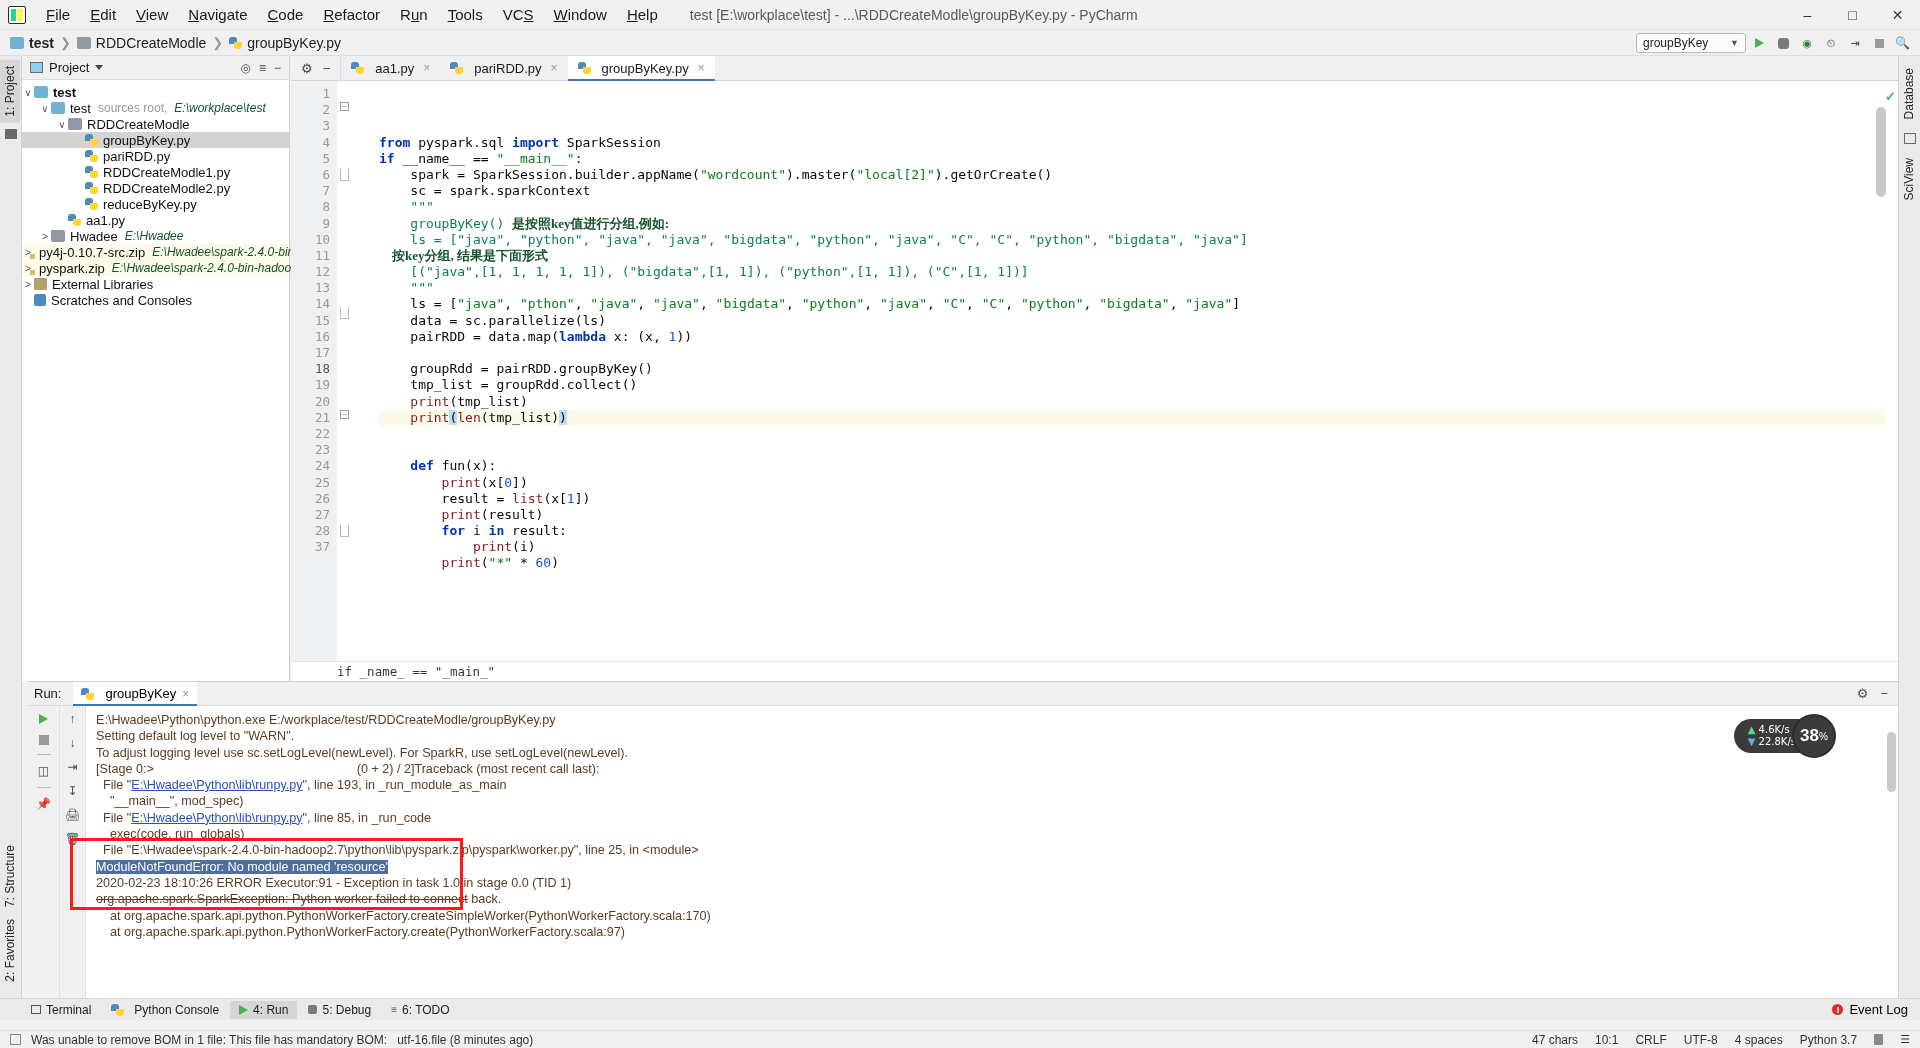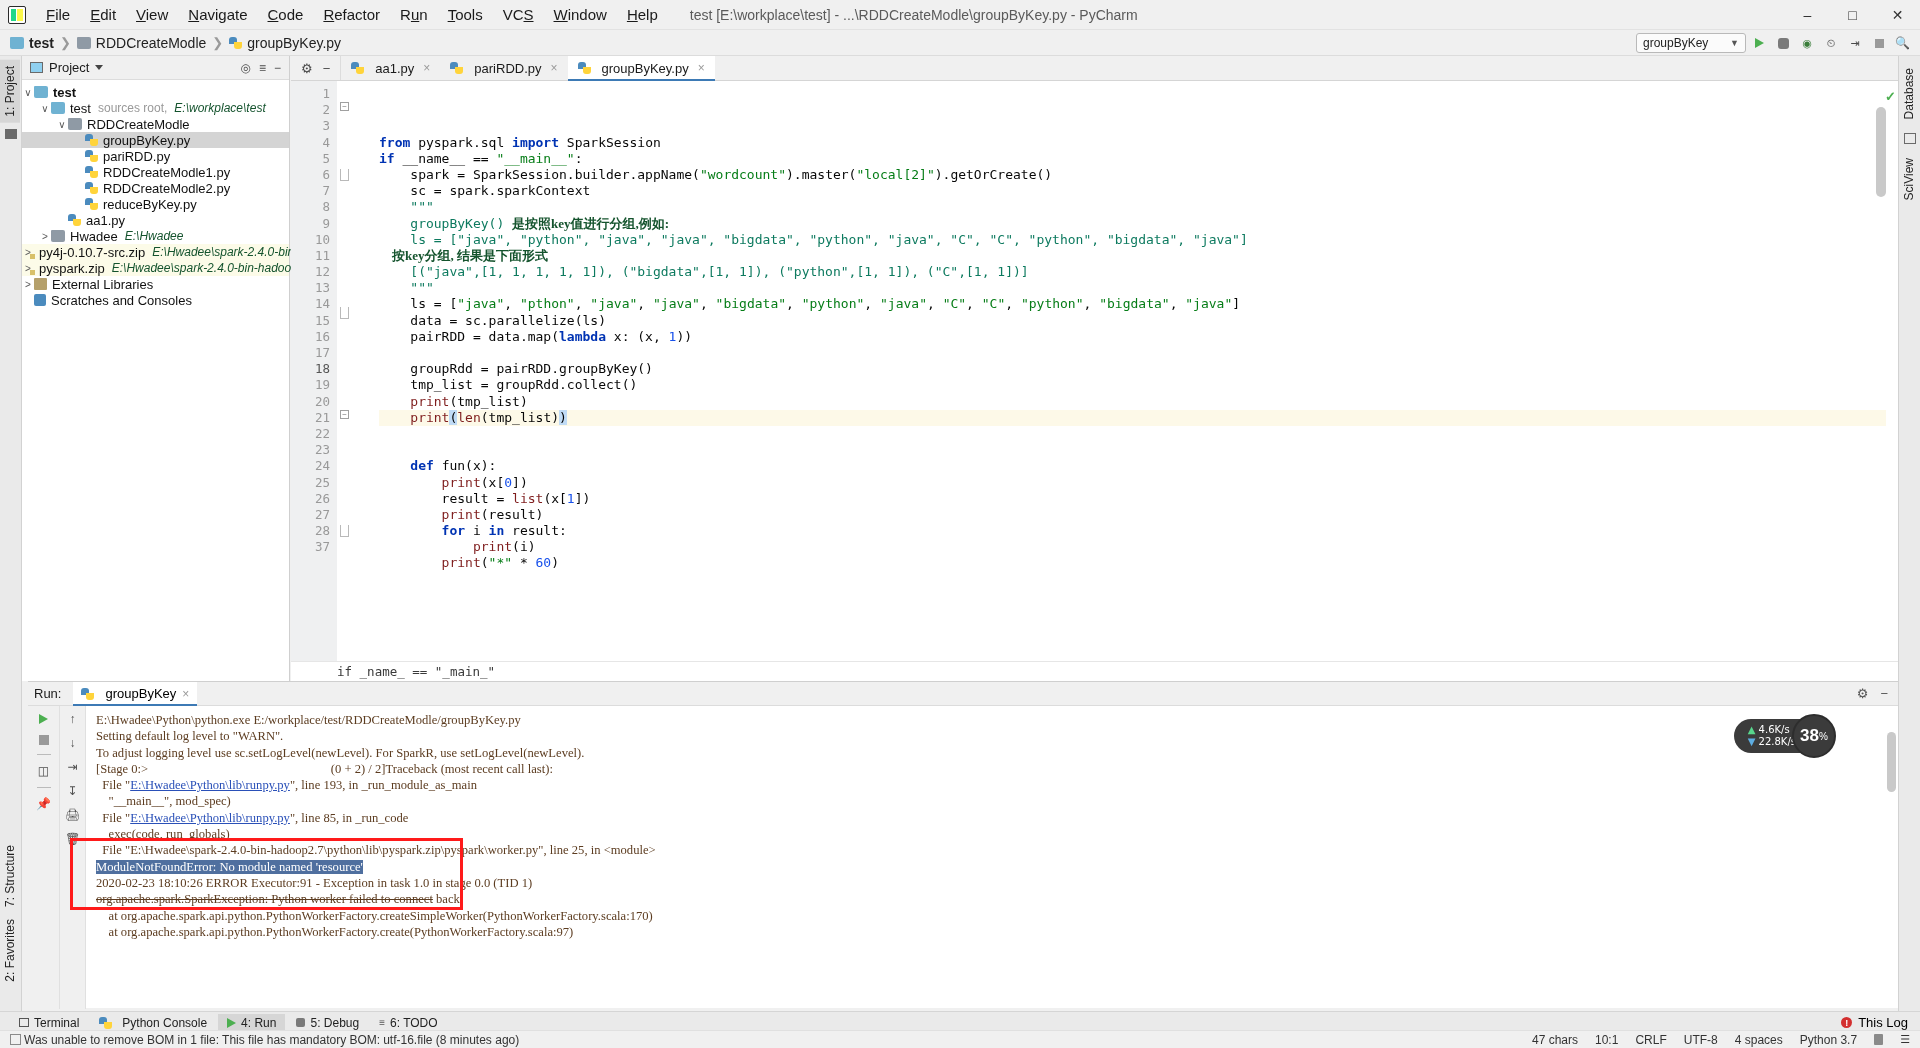--- a/index.html
+++ b/index.html
@@ -261,21 +261,21 @@
     width: 32px; background: #f0f0f0; border-right: 1px solid #e0e0e0;
     display: flex; flex-direction: column; align-items: center; padding-top: 6px; gap: 9px;
   }
   .run-tools2 {
     width: 26px; background: #f0f0f0; border-right: 1px solid #e0e0e0;
     display: flex; flex-direction: column; align-items: center; padding-top: 6px; gap: 10px;
   }
   .rt-ico { width: 14px; height: 14px; color: #4f4f4f; font-size: 12px; display:flex;
             align-items:center; justify-content:center; }
   .console {
-    flex: 1; padding: 6px 12px 0 10px; font-family: Liberation Serif, serif;
+    flex: 1; padding: 6px 12px 0 10px; font-family: Liberation Sans, sans-serif;
     font-size: 12.6px; line-height: 16.3px; color: #5c3c20; white-space: pre; overflow: hidden;
     position: relative;
   }
   .console .ln { height: 16.3px; }
   .lnk { color: #2a50b8; text-decoration: underline; }
   .errsel { background: #4f6f9f; color: #fff; }
   .redbox {
     position: absolute; border: 3px solid #ff1a1a; pointer-events: none;
   }
   .run-vscroll {
@@ -294,43 +294,43 @@
     width: 44px; height: 44px; border-radius: 50%; background: #3b3b3b; color: #fff;
     display: flex; align-items: center; justify-content: center; font-size: 17px;
     font-weight: bold; margin-left: -14px; border: 2px solid #2d2d2d;
   }
   .badge-circle small { font-size: 10px; font-weight: normal; }
   .up-arrow { color: #58d68d; }
   .dn-arrow { color: #5dade2; }
 
   
   .bottomtabs {
-    position: absolute; left: 0; bottom: 15px; width: 1920px; height: 22px;
-    background: #eaeaea; display: flex; align-items: center; padding-left: 10px;
+    position: absolute; left: 0; bottom: 28px; width: 1920px; height: 22px;
+    background: #eaeaea; display: flex; align-items: center; padding-left: 22px;
     gap: 2px; border-top: 1px solid #d5d5d5;
   }
   .btab {
     display: flex; align-items: center; gap: 5px; padding: 2px 9px; font-size: 12px;
     color: #222;
   }
   .btab.active { background: #d6d6d6; }
   .bt-right { margin-left: auto; display: flex; align-items: center; gap: 6px; padding-right: 12px; }
   .evt-dot {
     width: 11px; height: 11px; border-radius: 50%; background: #d32f2f; color: #fff;
     font-size: 9px; display: flex; align-items: center; justify-content: center;
     font-weight: bold;
   }
 
   
   .statusbar {
     position: absolute; left: 0; bottom: 0; width: 1920px; height: 18px;
     background: #f0f0f0; display: flex; align-items: center; padding: 0 10px;
     font-size: 12px; color: #333; border-top: 1px solid #e0e0e0;
   }
-  .sb-left { display: flex; align-items: center; gap: 3px; }
+  .sb-left { display: flex; align-items: center; gap: 10px; }
   .sb-right { margin-left: auto; display: flex; align-items: center; gap: 17px; }
   .sb-ico {
     width: 11px; height: 11px; border: 1px solid #8a8a8a; display: inline-block;
   }
   .lock-ico { width: 9px; height: 11px; background: #8a8a8a; display: inline-block; border-radius: 1px; }
 </style>
 </head>
 <body>
 
 <div class="app">
@@ -659,21 +659,21 @@
       <div class="btab">
         <span style="width:9px;height:9px;background:#7a7a7a;border-radius:2px;display:inline-block;"></span>
         <span>5: Debug</span>
       </div>
       <div class="btab">
         <span style="font-size:10px;color:#555;">≡</span>
         <span>6: TODO</span>
       </div>
       <div class="bt-right">
         <span class="evt-dot">!</span>
-        <span>This Log</span>
+        <span>Event Log</span>
       </div>
     </div>
 
   <div class="statusbar">
     <span class="sb-left">
       <span class="sb-ico"></span>
       <span>Was unable to remove BOM in 1 file: This file has mandatory BOM:</span>
       <span>utf-16.file (8 minutes ago)</span>
     </span>
     <span class="sb-right">

